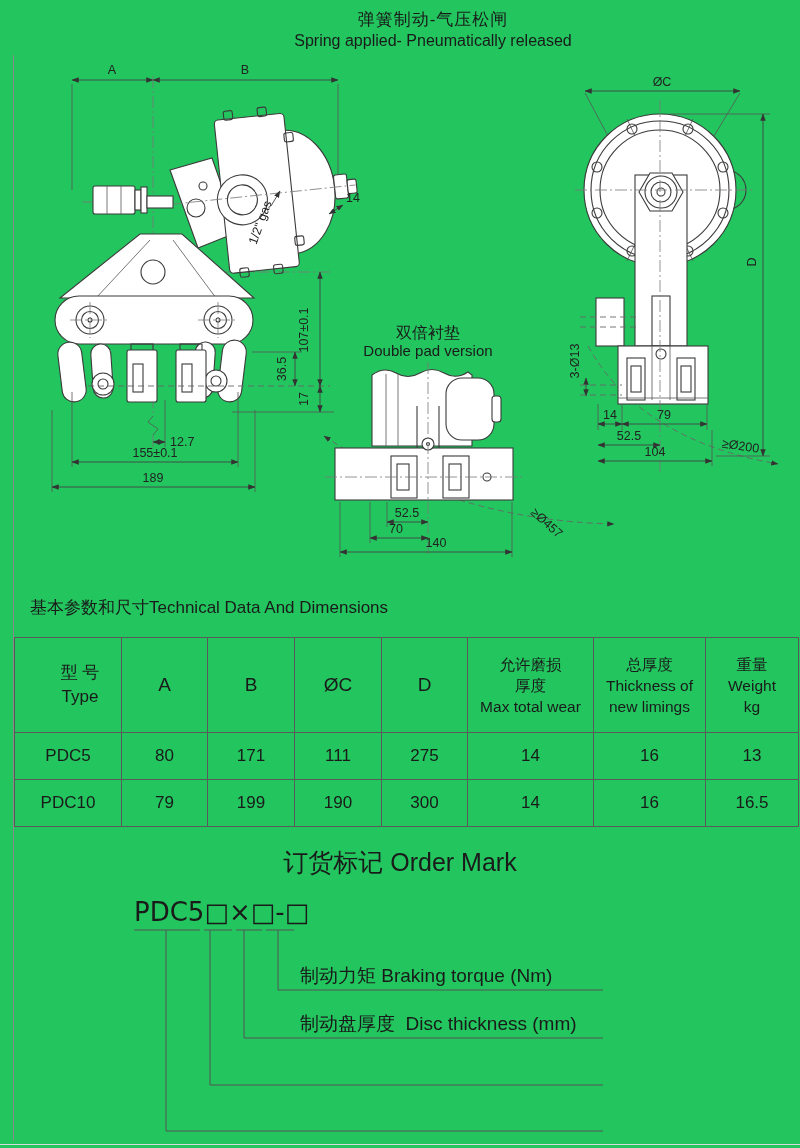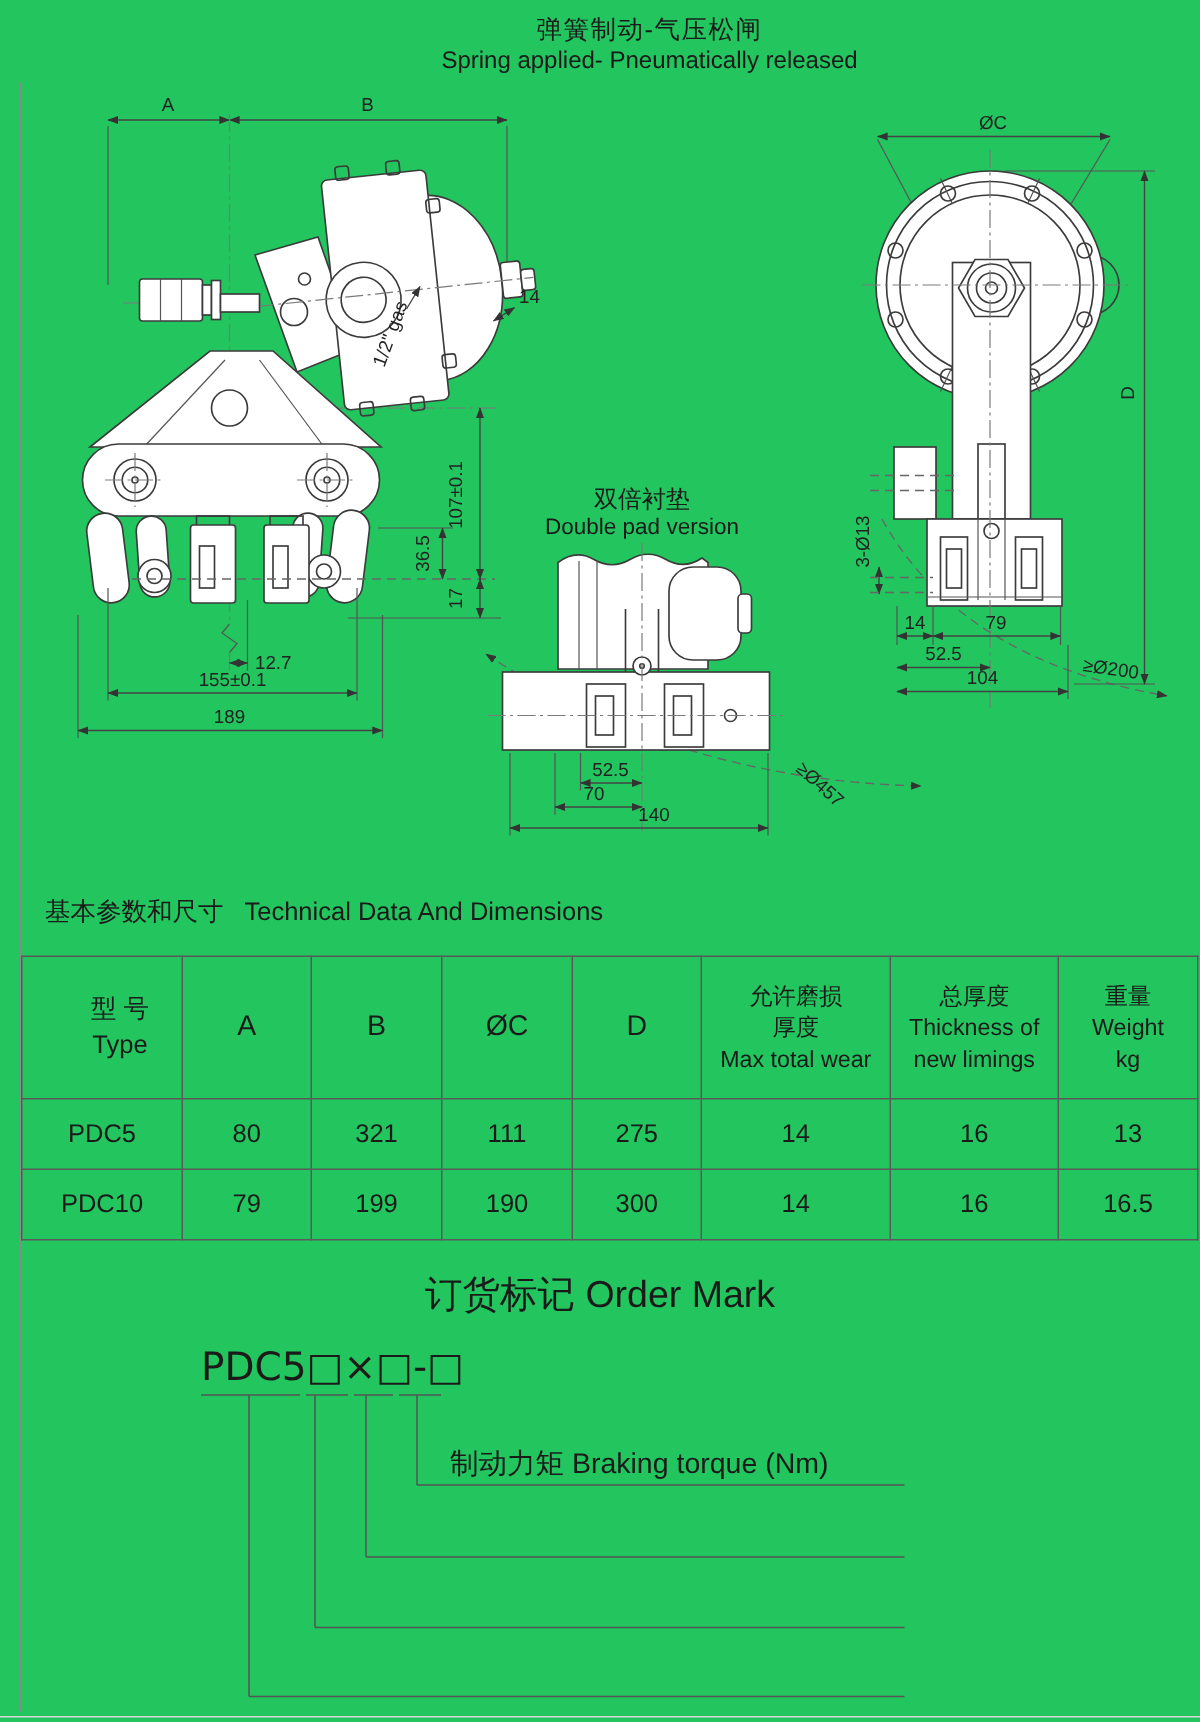--- a/index.html
+++ b/index.html
@@ -13,21 +13,21 @@
   .page-edge-bottom{left:0;top:1144px;width:800px;height:1px;background:#d9d9d9;}
   svg .ol{fill:none;stroke:#3b3b3b;stroke-width:1.1;}
   svg .olf{fill:#ffffff;stroke:#3b3b3b;stroke-width:1.1;}
   svg .thin{fill:none;stroke:#555;stroke-width:0.8;}
   svg .dim{fill:none;stroke:#444;stroke-width:0.9;}
   svg .cl{fill:none;stroke:#7a7a7a;stroke-width:0.8;stroke-dasharray:12 3 2 3;}
   svg .hid{fill:none;stroke:#666;stroke-width:0.9;stroke-dasharray:6 4;}
   svg .dtx{font-family:"Liberation Sans",sans-serif;font-size:12.5px;fill:#222;}
   svg .ttx{font-family:"Liberation Sans",sans-serif;fill:#1a1a1a;}
   .section-heading{left:30px;top:596px;font-size:17px;}
-  .section-heading .en{margin-left:14px;}
+  .section-heading .en{}
   table.data{position:absolute;left:14px;top:637px;width:784px;border-collapse:collapse;
              table-layout:fixed;font-size:17px;}
   table.data th,table.data td{border:1px solid #5a5a5a;text-align:center;vertical-align:middle;
              font-weight:normal;padding:0;}
   table.data .hrow{height:95px;}
   table.data .drow{height:47px;}
   .h-big{font-size:19px;}
   .h-sm div{font-size:15.5px;line-height:21px;}
   .h-type div{font-size:17px;line-height:24px;padding-left:24px;}
   .order-heading{left:0;top:846px;width:800px;font-size:25px;}
@@ -310,21 +310,21 @@
       </th>
       <th class="h-sm">
         <div>重量</div>
         <div>Weight</div>
         <div>kg</div>
       </th>
     </tr>
     <tr class="drow">
       <td>PDC5</td>
       <td>80</td>
-      <td>321</td>
+      <td>171</td>
       <td>111</td>
       <td>275</td>
       <td>14</td>
       <td>16</td>
       <td>13</td>
     </tr>
     <tr class="drow">
       <td>PDC10</td>
       <td>79</td>
       <td>199</td>
@@ -351,15 +351,16 @@
       <line x1="244" y1="930" x2="244" y2="1038"></line>
       <line x1="278" y1="930" x2="278" y2="990"></line>
       <line x1="278" y1="990" x2="603" y2="990"></line>
       <line x1="244" y1="1038" x2="603" y2="1038"></line>
       <line x1="210" y1="1085" x2="603" y2="1085"></line>
       <line x1="166" y1="1131" x2="603" y2="1131"></line>
     </g>
   </svg>
 
   <div class="abs order-label ol0">制动力矩 Braking torque (Nm)</div>
+  <div class="abs order-label ol1">制动盘厚度  Disc thickness (mm)</div>
   <div class="abs order-label ol3">型号 Type</div>
 
 </div>
 
 </body></html>

